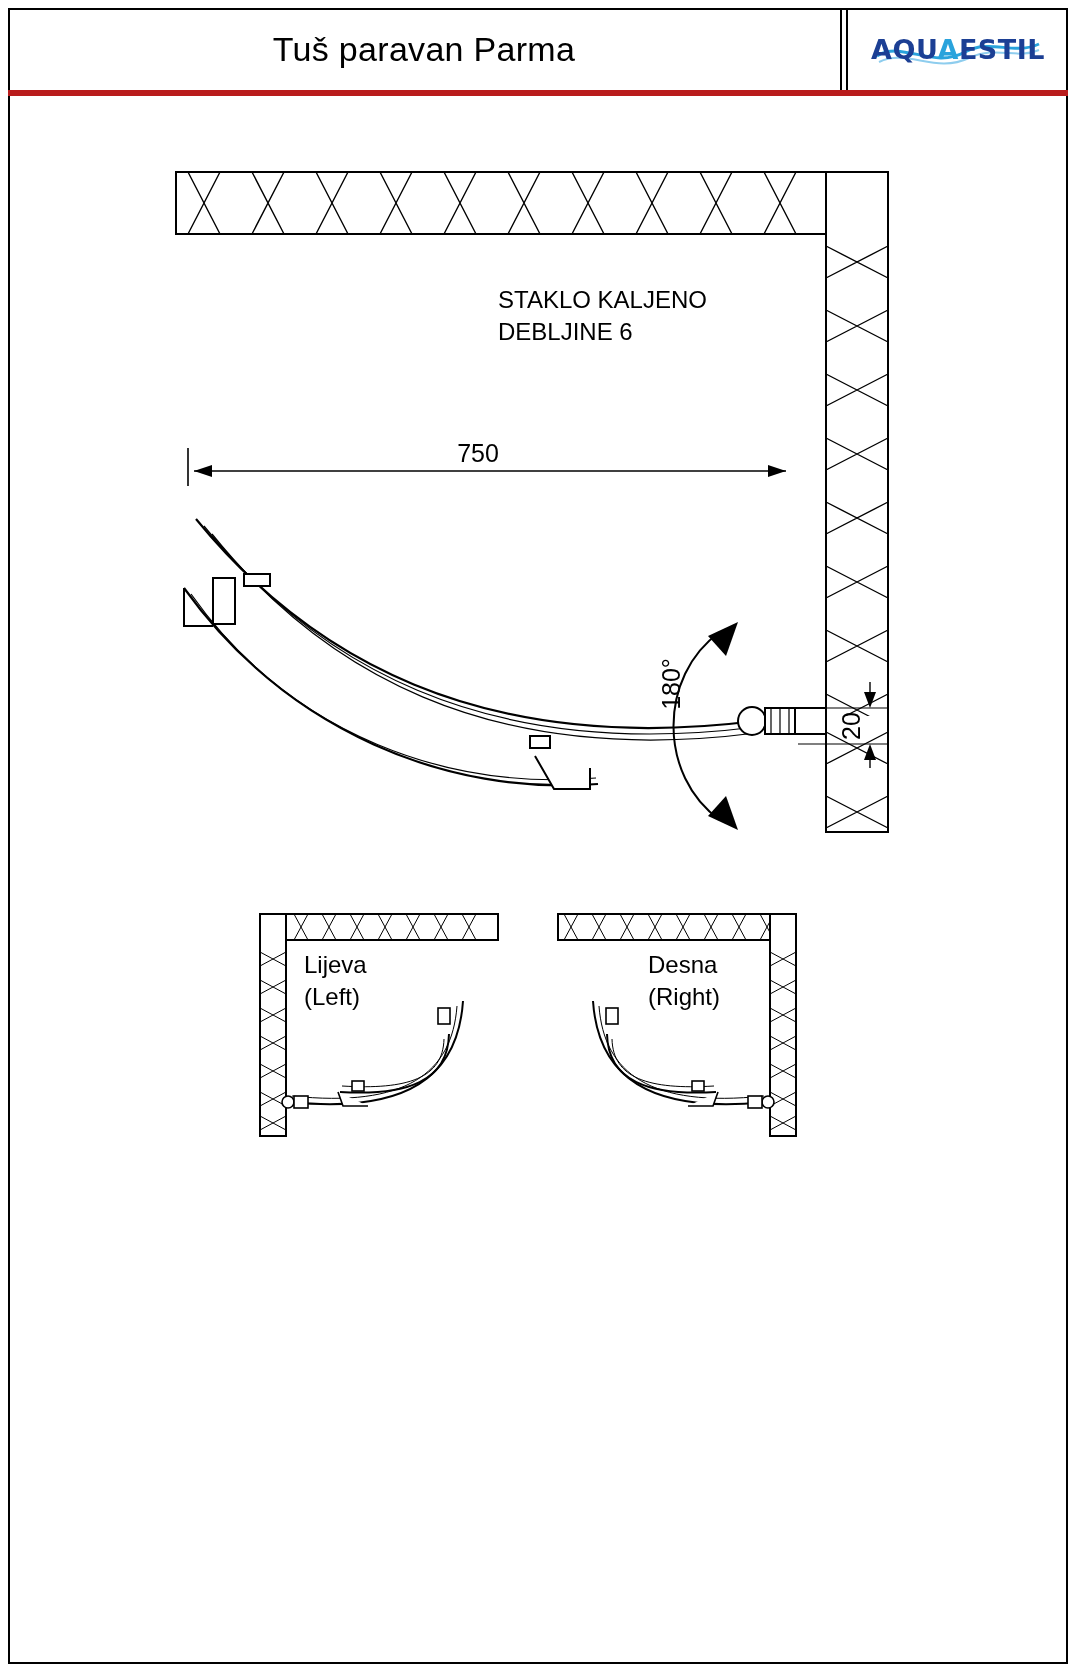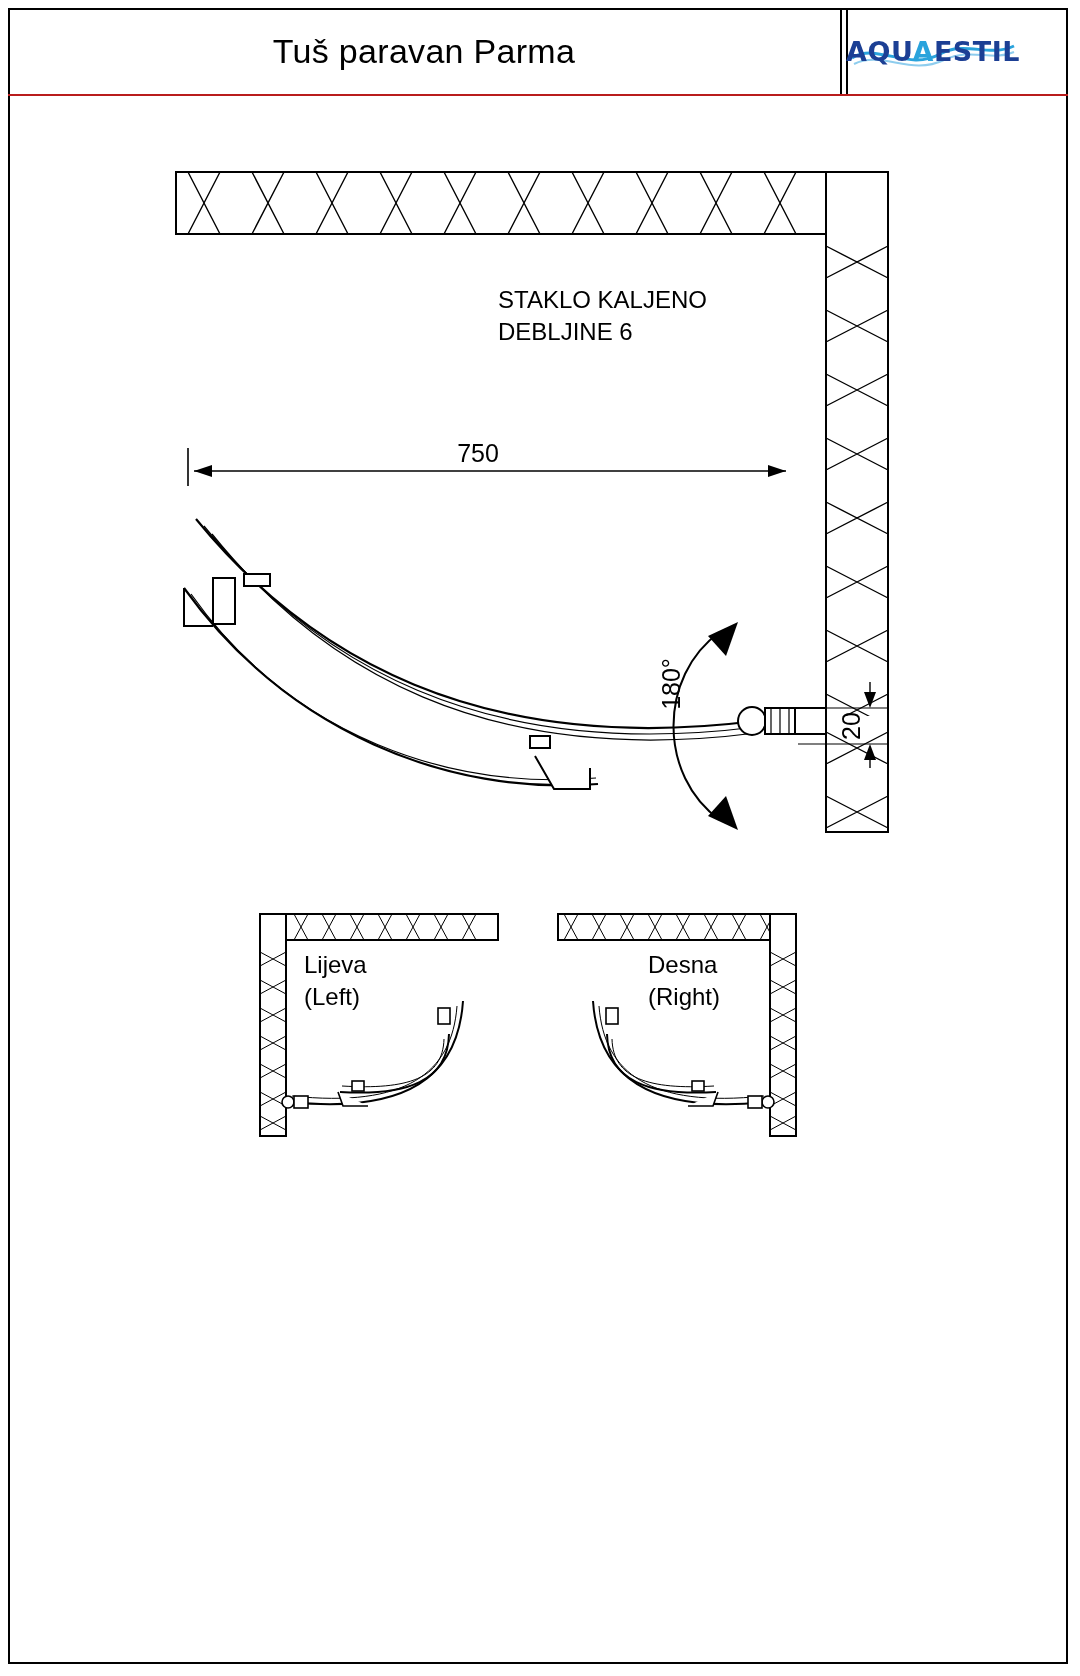--- a/index.html
+++ b/index.html
@@ -28,21 +28,21 @@
     border: 2px solid #000;
     box-sizing: border-box;
   }
   
   .title-block {
     position: absolute;
     left: 8px;
     top: 8px;
     width: 1060px;
     height: 88px;
-    border-bottom: 2px solid #b91c1c;
+    border-bottom: 6px solid #b91c1c;
     box-sizing: border-box;
     display: flex;
     align-items: stretch;
   }
   .title-text {
     flex: 1;
     display: flex;
     align-items: center;
     justify-content: center;
     font-size: 34px;
@@ -51,21 +51,21 @@
   .title-divider {
     width: 4px;
     border-left: 2px solid #000;
     border-right: 2px solid #000;
     margin-left: 0;
   }
   .logo-cell {
     width: 220px;
     display: flex;
     align-items: center;
-    justify-content: flex-start;
+    justify-content: center;
   }
   .logo {
     position: relative;
     width: 170px;
     height: 46px;
     display: flex;
     align-items: center;
     justify-content: center;
   }
   .logo-text {

